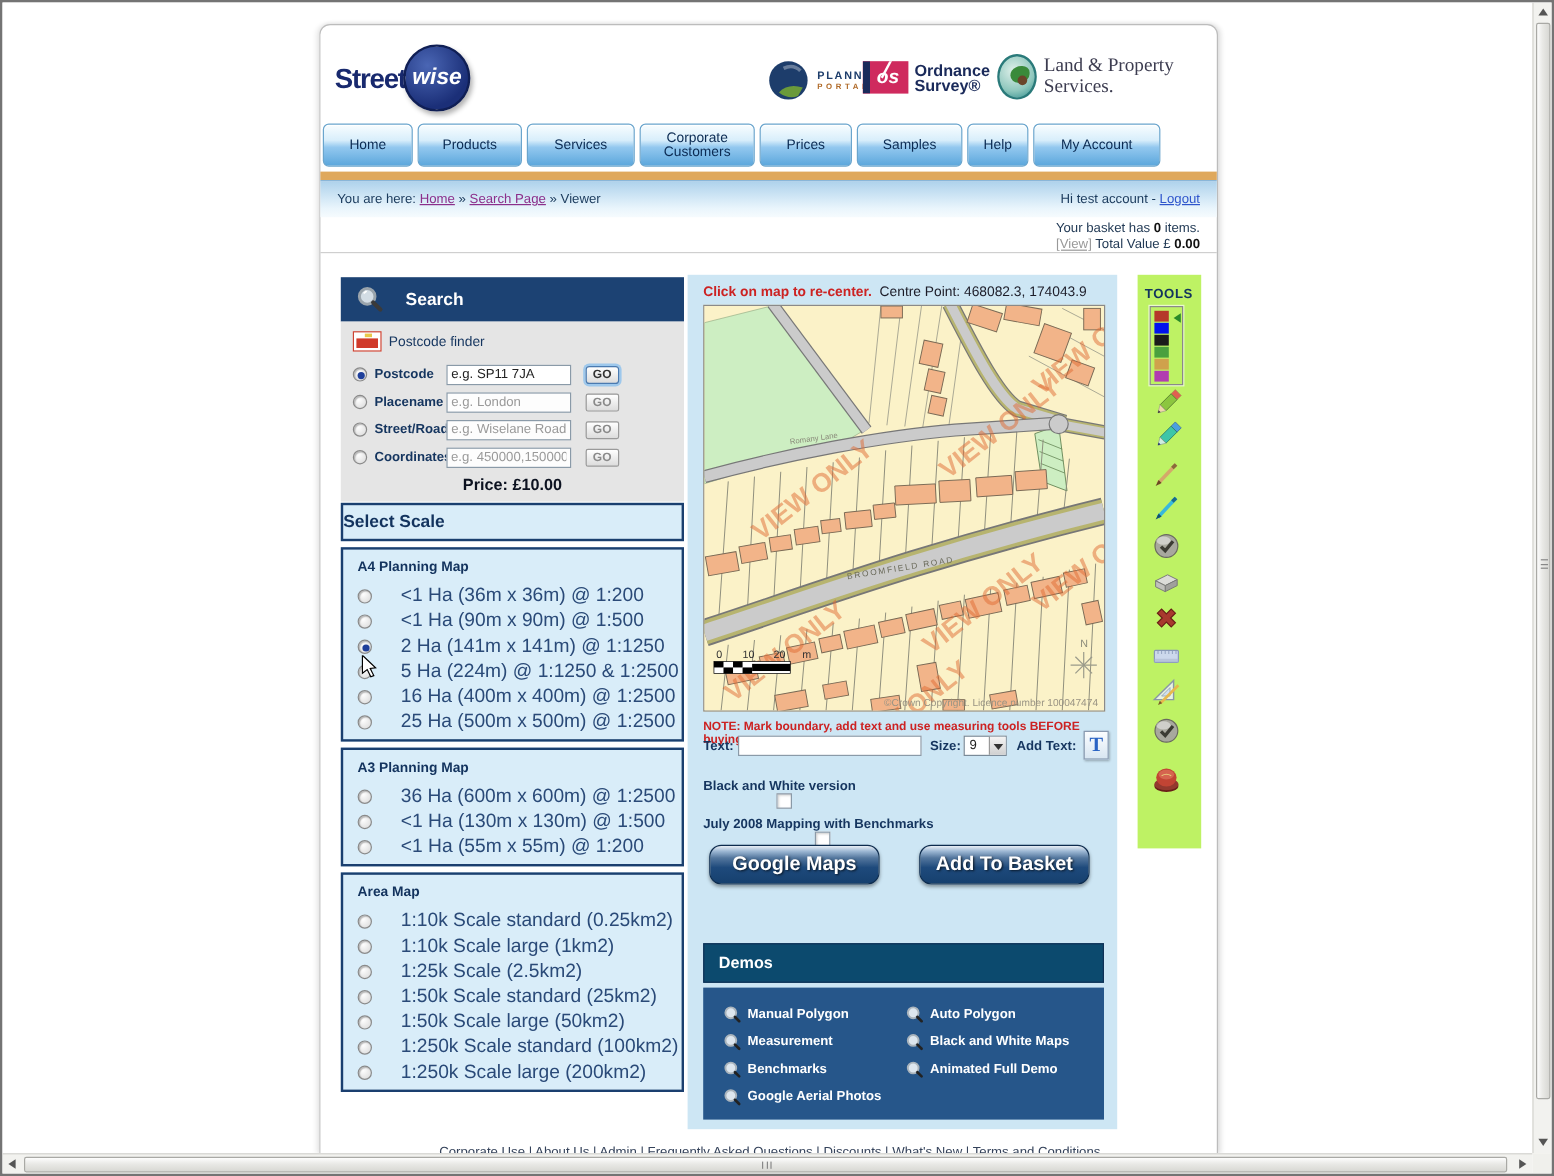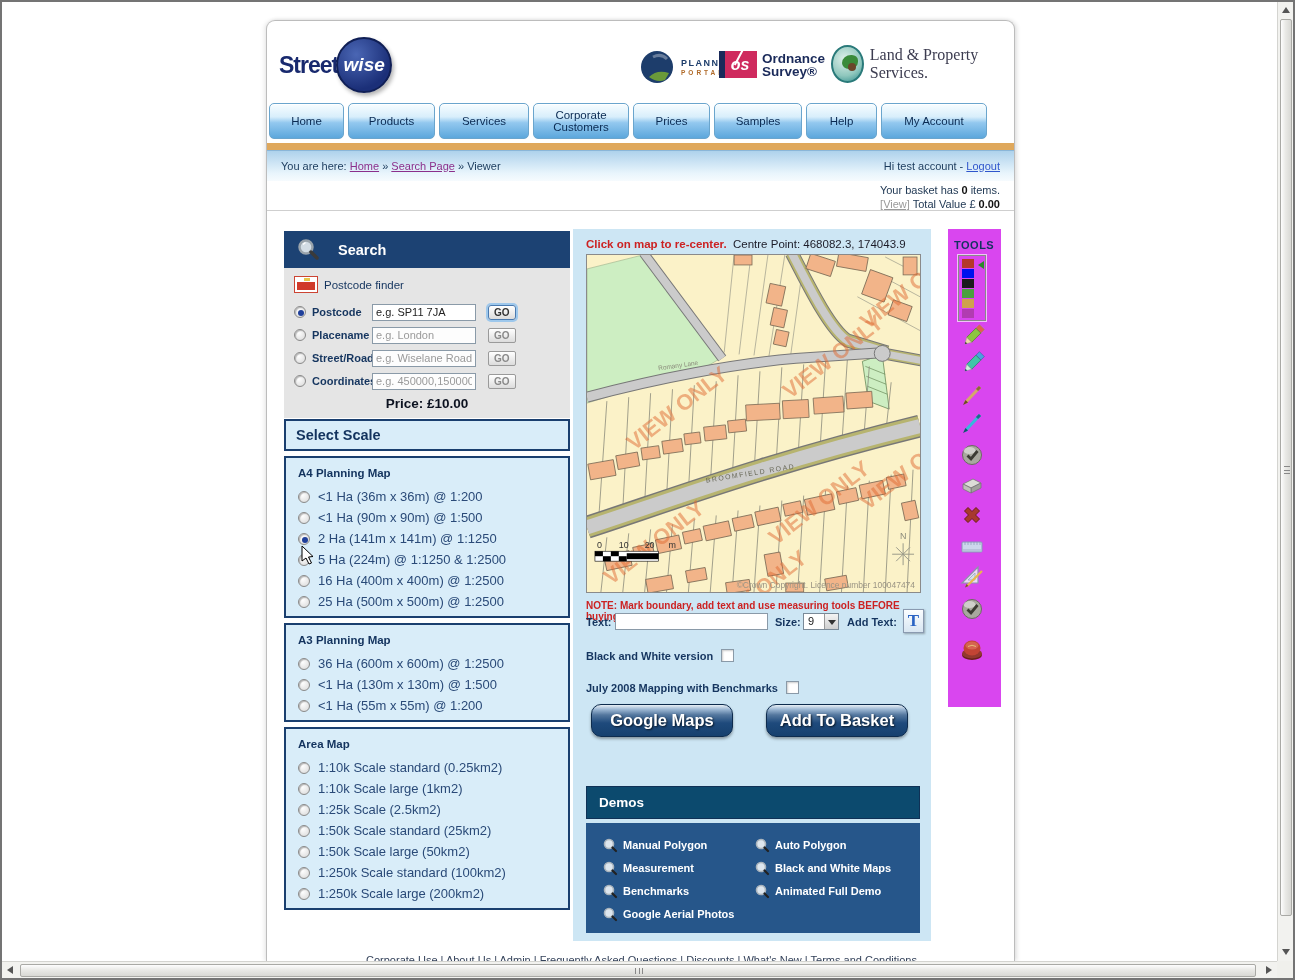--- a/index.html
+++ b/index.html
@@ -74,43 +74,43 @@
   .srow{display:flex;align-items:center;height:18px;margin-bottom:5px;}
   .radio{width:12px;height:12px;border-radius:50%;background:radial-gradient(circle at 35% 30%,#fff,#d8d8d8);border:1px solid #8a8a8a;box-shadow:inset 1px 1px 1px rgba(0,0,0,.25);flex:0 0 auto;}
   .radio.sel{position:relative;}
   .radio.sel::after{content:"";position:absolute;left:3px;top:3px;width:6px;height:6px;border-radius:50%;background:#1f3f9a;}
   .srow .slabel{font-size:11px;font-weight:bold;color:#15355f;margin-left:6px;width:60px;}
   .srow input{width:104px;height:17px;border:1px solid #8a9aa8;font-size:11px;padding:0 3px;color:#222;}
   .srow input.ghost{color:#9a9a9a;background:#fdfdfd;}
   .go{margin-left:12px;font-size:10px;font-weight:bold;padding:1px 5px;background:linear-gradient(#fff,#dcdcdc);border:1px solid #9a9a9a;border-radius:2px;color:#8a8a8a;}
   .go.on{color:#333;border:1px solid #4a7ab0;box-shadow:0 0 0 2px #9ec8ec;border-radius:3px;}
   .price{text-align:center;font-size:13.5px;font-weight:bold;color:#0c1220;margin-top:6px;}
-  .scale-title{margin-top:1px;height:32px;background:#d9edf9;border:2px solid #1a3f6f;display:flex;align-items:center;padding-left:10px;font-size:14.5px;font-weight:bold;color:#13335e;}
+  .scale-title{margin-top:1px;height:32px;background:#d9edf9;border:2px solid #1a3f6f;display:flex;align-items:center;font-size:14.5px;font-weight:bold;color:#13335e;}
   .scale-box{margin-top:5px;background:#d9edf9;border:2px solid #1a3f6f;padding:9px 0 4px 12px;}
   .scale-box .gtitle{font-size:11.5px;font-weight:bold;color:#13335e;margin-bottom:7px;}
   .opt{display:flex;align-items:center;height:21px;}
-  .opt .olabel{font-size:13px;color:#2a4a78;margin-left:8px;}
+  .opt .olabel{font-size:16px;color:#2a4a78;margin-left:24px;}
   .cursor-arrow{position:absolute;left:34px;top:525px;z-index:5;}
 
   
   .right-panel{position:absolute;left:306px;top:208px;width:428px;height:712px;}
   .rp-main{position:absolute;left:0;top:0;width:358px;height:712px;background:#cde6f4;}
-  .rp-tools{position:absolute;left:375px;top:0;width:53px;height:478px;background:#d946ef;}
+  .rp-tools{position:absolute;left:375px;top:0;width:53px;height:478px;background:#bef264;}
   .hint-red{position:absolute;left:13px;top:9px;font-size:11.5px;font-weight:bold;color:#cc2222;}
   .centre-pt{position:absolute;left:160px;top:9px;font-size:11.5px;color:#1c1c28;}
   .mapbox{position:absolute;left:13px;top:25px;width:335px;height:339px;border:1px solid #8a8a8a;background:#fbf2c8;cursor:crosshair;}
   .note-red{position:absolute;left:13px;top:371px;font-size:10px;font-weight:bold;color:#cc2222;}
   .atrow{position:absolute;left:13px;top:384px;width:340px;height:20px;font-size:11px;font-weight:bold;color:#15355f;}
   .atrow .lbl{position:absolute;top:3px;}
   .atrow input{position:absolute;left:29px;top:0;width:153px;height:17px;border:1px solid #8a9aa8;font-size:11px;padding:0 3px;}
   .fake-select{position:absolute;left:217px;top:0;width:36px;height:17px;background:#fff;border:1px solid #7a8a98;font-size:11px;font-weight:normal;color:#222;padding-left:4px;line-height:15px;}
   .fake-select .dd{position:absolute;right:0;top:0;width:14px;height:15px;background:linear-gradient(#f4f4f4,#d0d0d0);border-left:1px solid #999;}
   .fake-select .dd::after{content:"";position:absolute;left:3px;top:6px;border-left:4px solid transparent;border-right:4px solid transparent;border-top:5px solid #333;}
   .t-icon{position:absolute;left:317px;top:-4px;width:21px;height:24px;background:linear-gradient(#fbfdff,#d8e6f2);border:1px solid #8a9ab0;display:flex;align-items:center;justify-content:center;font-family:"Liberation Serif",serif;font-weight:bold;font-size:17px;color:#2a63c4;box-shadow:1px 1px 2px rgba(0,0,0,.3);}
-  .chkrow{position:absolute;left:13px;font-size:11px;font-weight:bold;color:#15355f;display:flex;align-items:center;}
+  .chkrow{position:absolute;left:13px;font-size:11px;font-weight:bold;color:#15355f;display:flex;align-items:center;flex-direction:column;}
   .checkbox{width:13px;height:13px;background:#fff;border:1px solid #8a9aa8;box-shadow:inset 1px 1px 2px rgba(0,0,0,.2);margin-left:8px;}
   .big-btn{position:absolute;width:142px;height:33px;border-radius:10px;border:1px solid #0e2c4e;background:linear-gradient(180deg,#e9eff5 0%,#9db8d4 14%,#54779e 32%,#1e4a7c 58%,#16406e 100%);color:#fff;font-size:16.5px;font-weight:bold;text-shadow:1px 1px 2px rgba(0,0,0,.7);display:flex;align-items:center;justify-content:center;box-shadow:0 2px 3px rgba(0,0,0,.35);cursor:pointer;}
   .demos-head{position:absolute;left:13px;top:557px;width:334px;height:33px;background:#0c4a6e;border:1px solid #0f3156;display:flex;align-items:center;padding-left:12px;color:#fff;font-size:13.5px;font-weight:bold;}
   .demos-body{position:absolute;left:13px;top:594px;width:334px;height:110px;background:#26568a;}
   .demo-link{position:absolute;display:flex;align-items:center;color:#fff;font-size:11px;font-weight:bold;cursor:pointer;}
   .demo-link svg{margin-right:5px;}
 
   
   .tools-title{position:absolute;left:6px;top:10px;font-size:11px;font-weight:bold;color:#13335e;letter-spacing:0.5px;}
   .palette{position:absolute;left:10px;top:26px;width:28px;height:66px;border:1px solid #8a8a8a;box-shadow:0 0 0 1px #ffffffaa;}
@@ -163,21 +163,21 @@
     <div class="lps-text">Land &amp; Property Services.</div>
   </div>
 
   <div class="nav">
     <div class="tab" style="width:75px">Home</div>
     <div class="tab" style="width:87px">Products</div>
     <div class="tab" style="width:90px">Services</div>
     <div class="tab" style="width:96px">Corporate Customers</div>
     <div class="tab" style="width:77px">Prices</div>
     <div class="tab" style="width:88px">Samples</div>
-    <div class="tab" style="width:71px">Help</div>
+    <div class="tab" style="width:51px">Help</div>
     <div class="tab" style="width:106px">My Account</div>
   </div>
   <div class="orange-bar"></div>
 
   <div class="crumb-bar">
     <div>
       <span>You are here:</span>
       <span class="linkish lk-purple">Home</span>
       <span>»</span>
       <span class="linkish lk-purple">Search Page</span>

